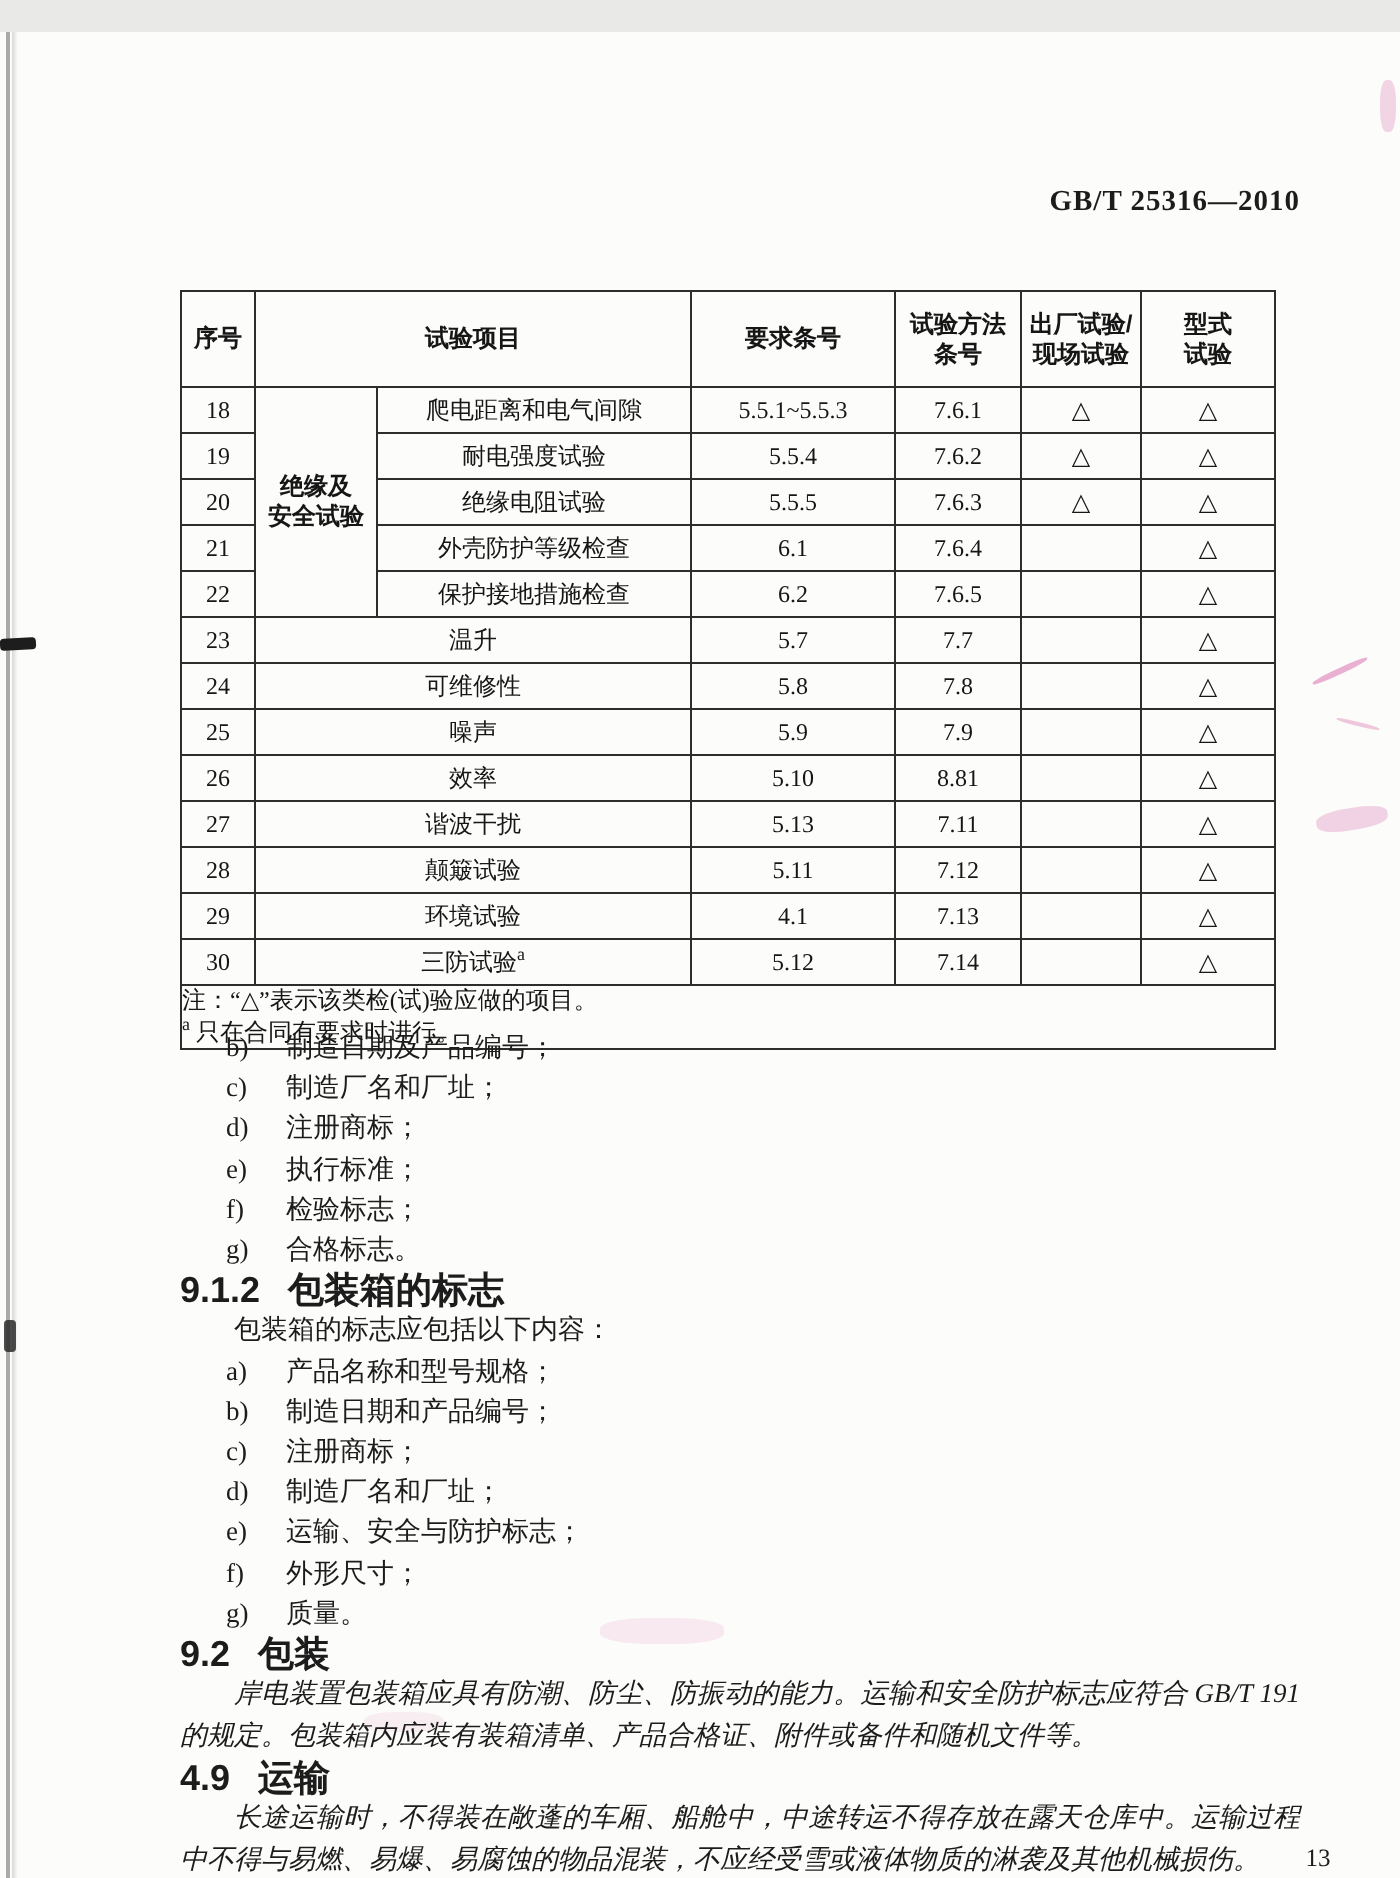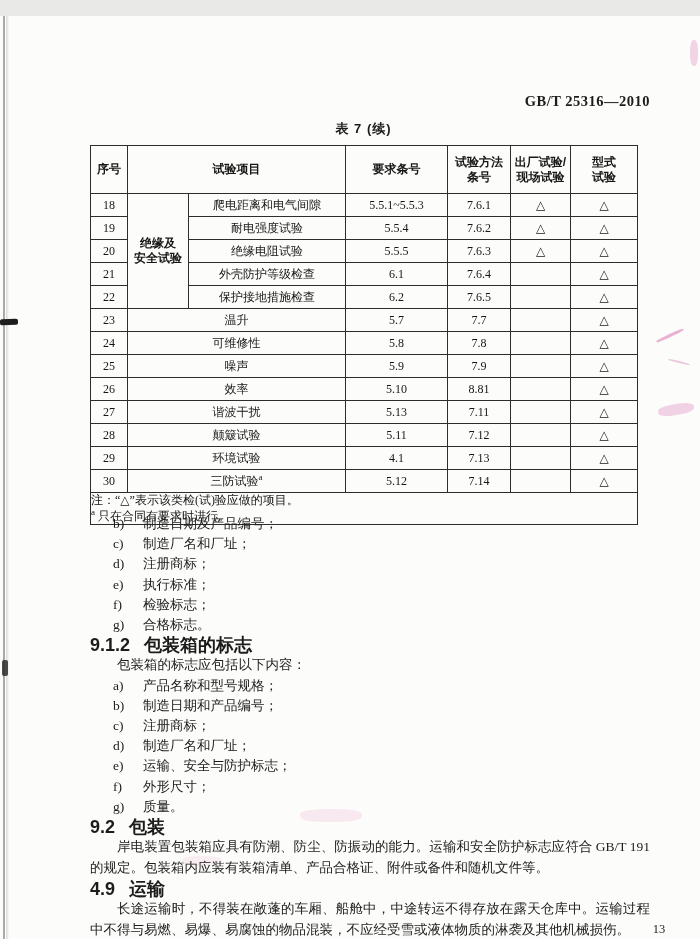--- a/index.html
+++ b/index.html
@@ -60,21 +60,21 @@
   }
   .li{display:flex;}
   .mk{flex:none;width:30px;margin-left:23px;}
   .tx{flex:1;}
   .h{
     font-family:"Liberation Sans","DejaVu Sans",sans-serif;
     font-weight:bold;font-size:18px;
   }
   .hn{margin-right:14px;}
   .indent{text-indent:2em;}
-  .para{margin:0;text-indent:2em;text-align:justify;line-height:20.8px;}
+  .para{margin:0;text-indent:2em;text-align:justify;line-height:20.8px;font-style:italic;}
   .page-num{
     position:absolute;left:612px;top:906px;width:30px;text-align:center;
     font-size:12.5px;
     padding-left:32px;
   }
 </style>
 </head>
 <body>
 
 <div class="page">
@@ -84,21 +84,20 @@
   <div class="blob1"></div>
   <div class="blob2"></div>
   <div class="pink p1"></div>
   <div class="pink p2"></div>
   <div class="pink p3"></div>
   <div class="pink p4"></div>
   <div class="pink p5"></div>
   <div class="pink p6"></div>
 
   <div class="std-code">GB/T 25316—2010</div>
-  <div class="caption">表 7 (续)</div>
 
   <table class="t">
     <colgroup>
       <col style="width:37px">
         <col style="width:61px">
         <col style="width:157px">
       <col style="width:102px">
         <col style="width:63px">
         <col style="width:60px">
         <col style="width:67px">

